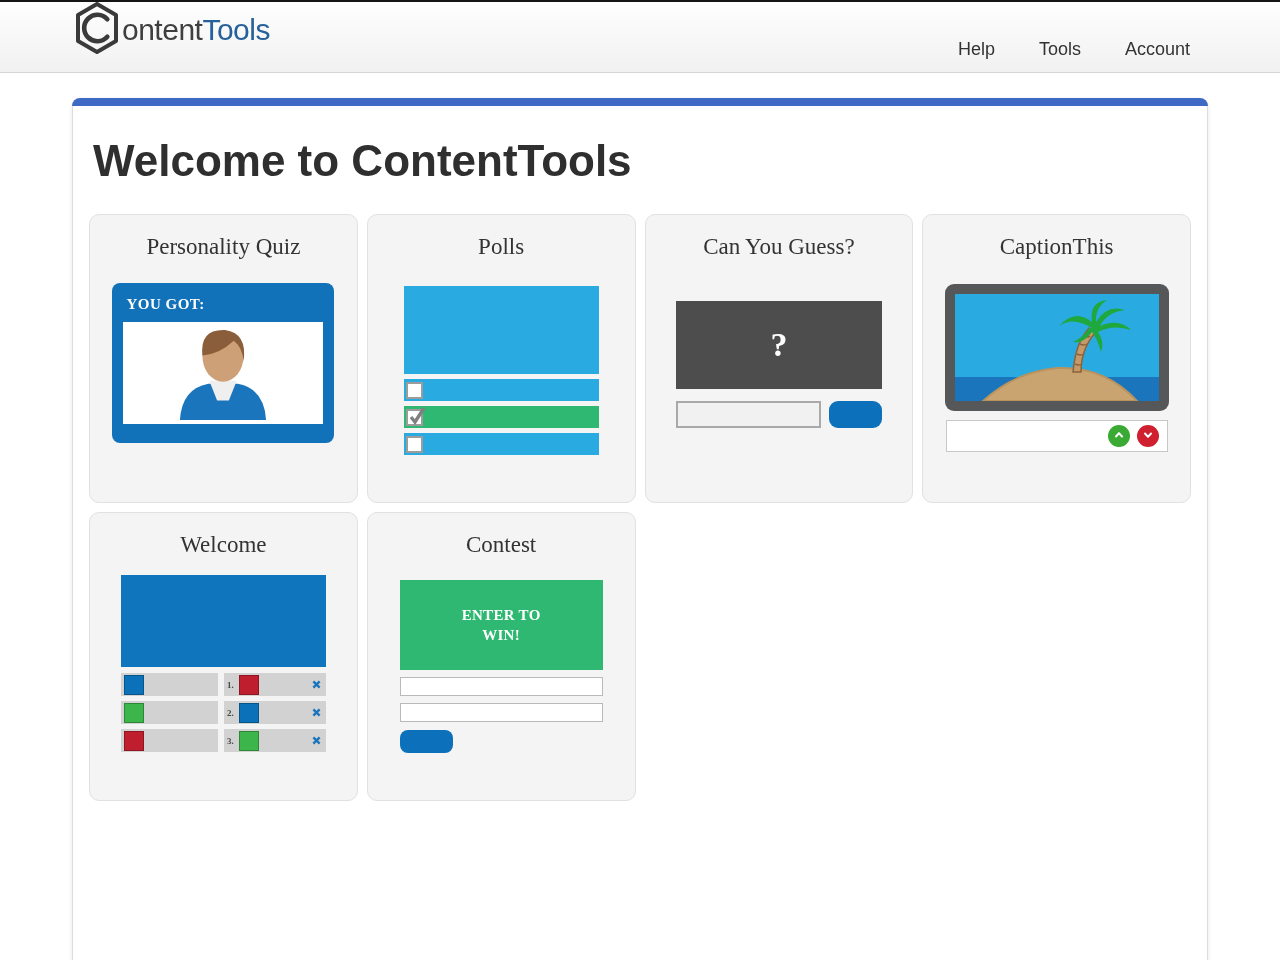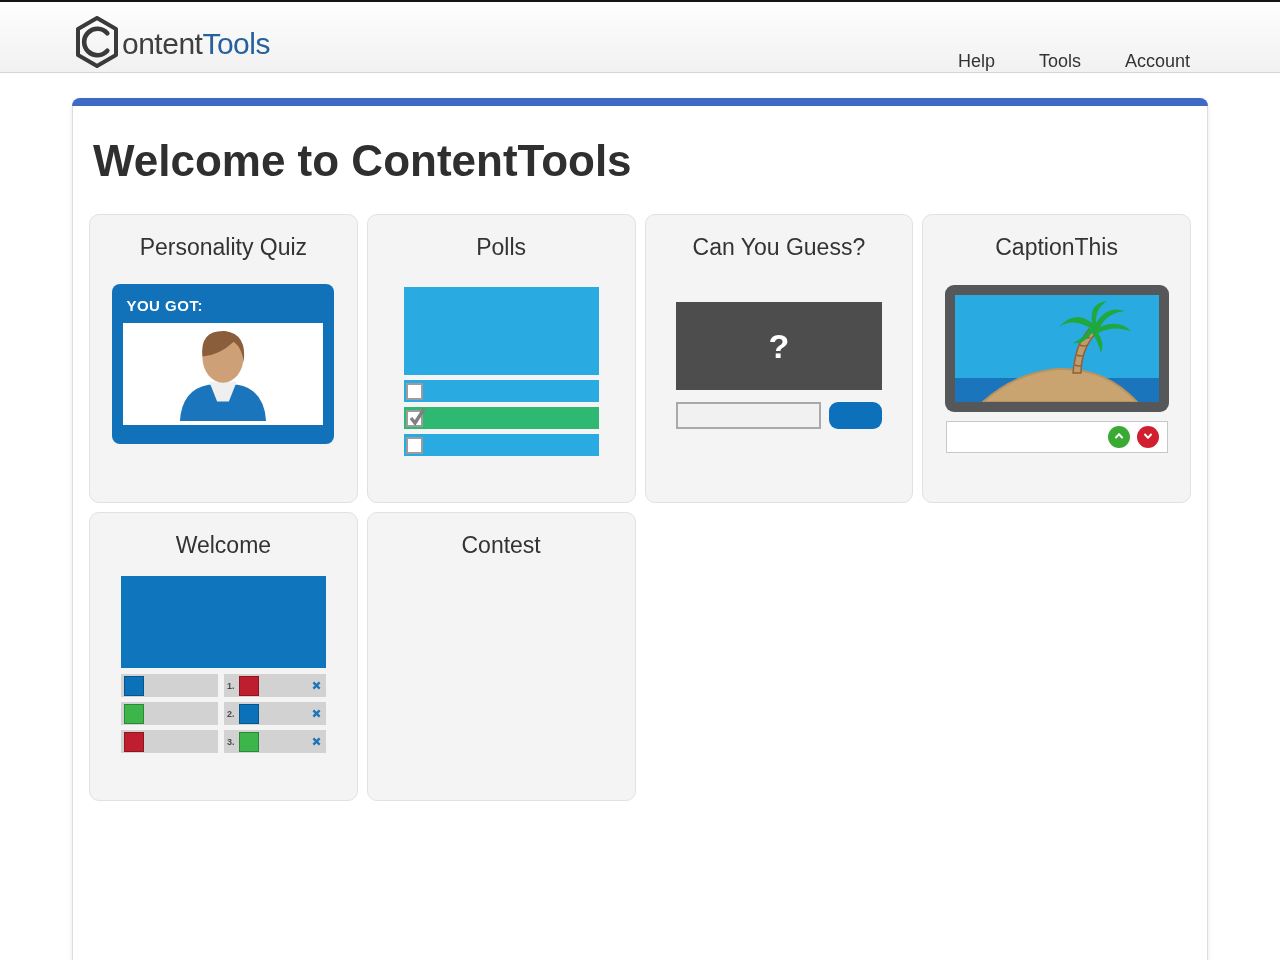--- a/index.html
+++ b/index.html
@@ -3,40 +3,40 @@
 <meta charset="utf-8">
 <style>
   * { box-sizing: border-box; margin: 0; padding: 0; }
   html, body { width: 1280px; height: 960px; overflow: hidden; background: #fff;
     font-family: "Liberation Sans", sans-serif; color: #333; }
 
   .top-edge { height: 2px; background: #151515; }
 
   
   .navbar { height: 71px; background: linear-gradient(#fefefe, #f1f1f1);
-    border-bottom: 1px solid #d5d5d5; display: flex; align-items: flex-end;
+    border-bottom: 1px solid #d5d5d5; display: flex; align-items: flex-start;
     justify-content: space-between; padding: 0 90px 0 75px; }
   .brand { display: flex; align-items: center; cursor: pointer; }
   .brand-text { font-size: 30px; font-weight: 500; letter-spacing: -0.5px; margin-left: 3px; }
   .brand-part1 { color: #3f3f3f; }
   .brand-part2 { color: #26619c; }
   .nav-links { display: flex; gap: 44px; }
   .nav-link { font-size: 18px; color: #333; cursor: pointer; margin-top: 37px; }
 
   
   .main-panel { width: 1136px; margin: 26px auto 0; background: #fff;
     border: 1px solid #ddd; border-top: none; border-radius: 10px;
     box-shadow: 0 1px 4px rgba(0,0,0,0.10); height: 900px; }
   .panel-topbar { height: 8px; background: #3e69c4; border-radius: 10px 10px 0 0;
     margin: -1px -1px 0; }
   .page-title { font-size: 44px; font-weight: 700; color: #2f2f2f;
     padding: 30px 0 0 20px; margin-bottom: 28px; }
 
   .cards-grid { display: grid; grid-template-columns: repeat(4, 1fr);
-    gap: 9px; padding: 0 16px; }
+    gap: 9px; padding: 0 16px; font-family: Liberation Serif, serif; }
   .card { background: #f4f4f4; border: 1px solid #e1e1e1; border-radius: 10px;
     height: 289px; cursor: pointer; overflow: hidden; }
   .card-title { text-align: center; font-size: 23px; color: #333; margin-top: 19px; }
 
   
   .pq-frame { width: 222px; height: 160px; margin: 23px auto 0; background: #1172b9;
     border-radius: 8px; }
   .pq-label { font-size: 15px; font-weight: bold; color: #fff; letter-spacing: 0.5px;
     padding: 13px 0 0 14px; }
   .pq-photo { width: 200px; height: 102px; background: #fff; margin: 9px auto 0;
@@ -262,16 +262,24 @@
                   </svg>
               </span>
             </div>
           </div>
         </div>
       </div>
     </div>
 
     <div class="card">
       <div class="card-title">Contest</div>
+      <div class="co-illo">
+        <div class="co-banner">
+          <div class="co-banner-text">ENTER TO WIN!</div>
+        </div>
+        <div class="co-input"></div>
+        <div class="co-input"></div>
+        <div class="co-button"></div>
+      </div>
     </div>
 
   </div>
 </div>
 
 </body></html>

